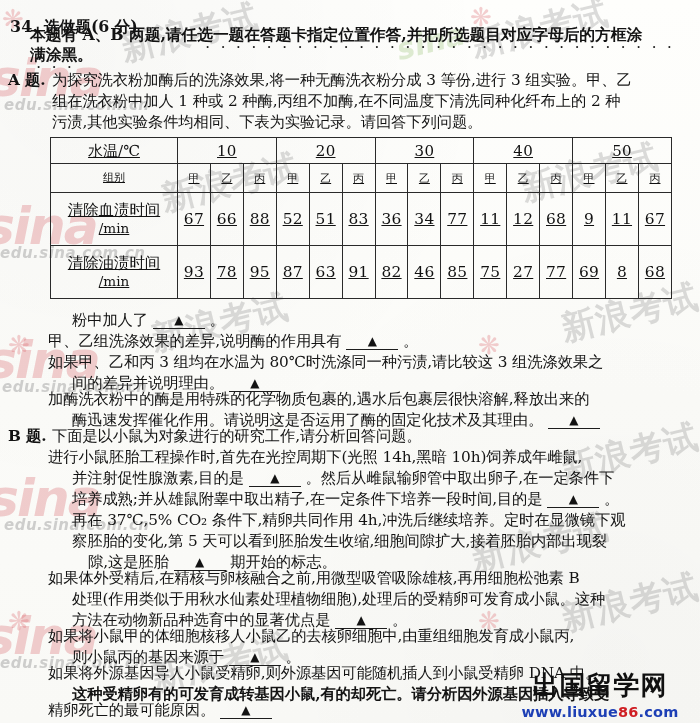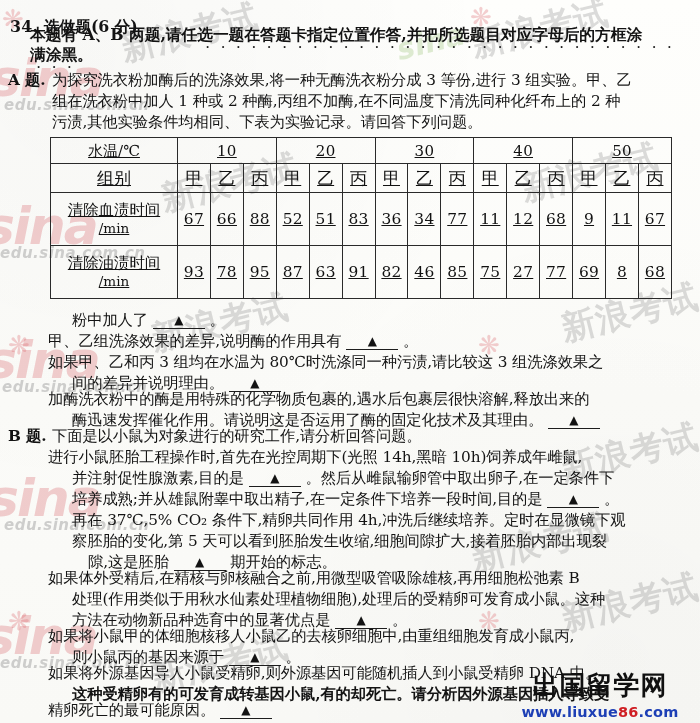--- a/index.html
+++ b/index.html
@@ -149,21 +149,21 @@
     color: #111;
     text-decoration: underline;
   }
   #exp-table .rowlabel {
     width: 120px;
     font-size: 14.6px;
     line-height: 18px;
     padding: 2px 3px;
   }
   #exp-table tr.r-temp td { height: 21px; font-size: 15px; }
-  #exp-table tr.r-group td { height: 24px; font-size: 17px; }
+  #exp-table tr.r-group td { height: 24px; font-size: 11px; }
   #exp-table tr.r-data td { height: 48px; font-size: 15.4px; }
   #exp-table td.dcell { width: 33.4px; }
   .rl-sub { display: block; font-size: 13.6px; }
 
   
   .site-wm {
     position: absolute;
     z-index: 6;
     text-align: center;
     font-family: "DejaVu Sans", "Liberation Sans", sans-serif;

